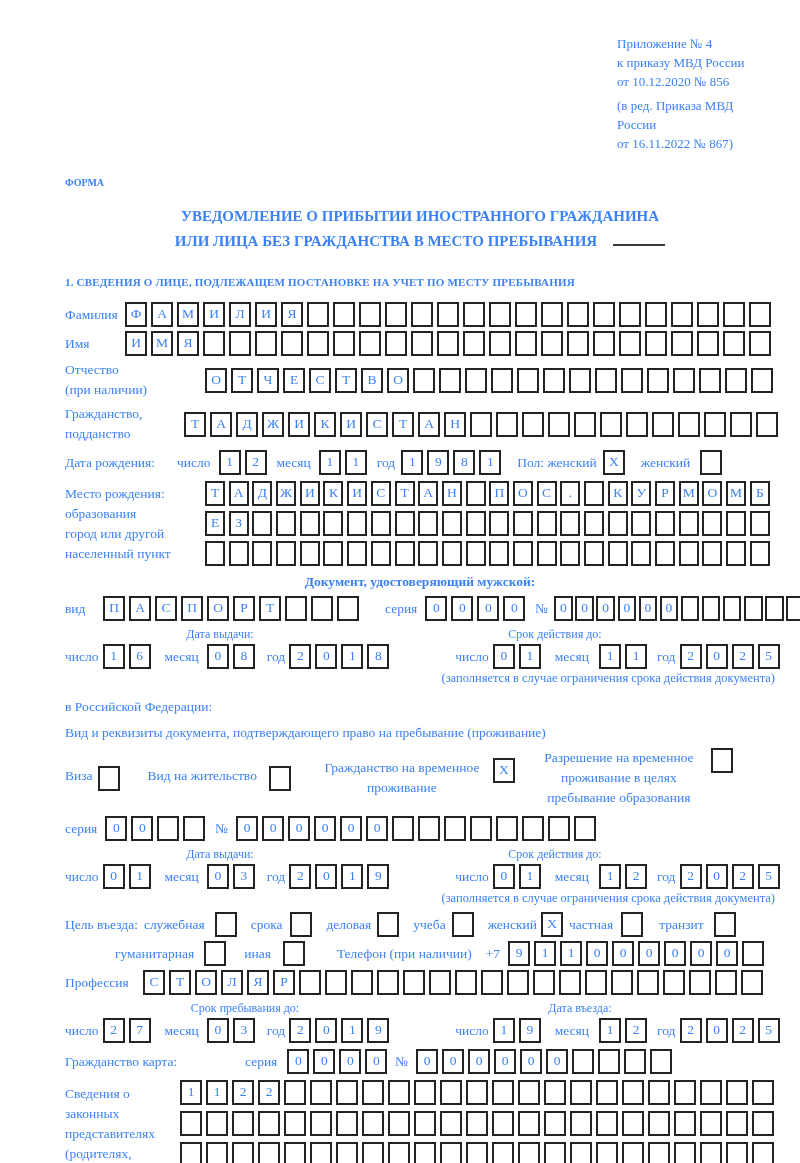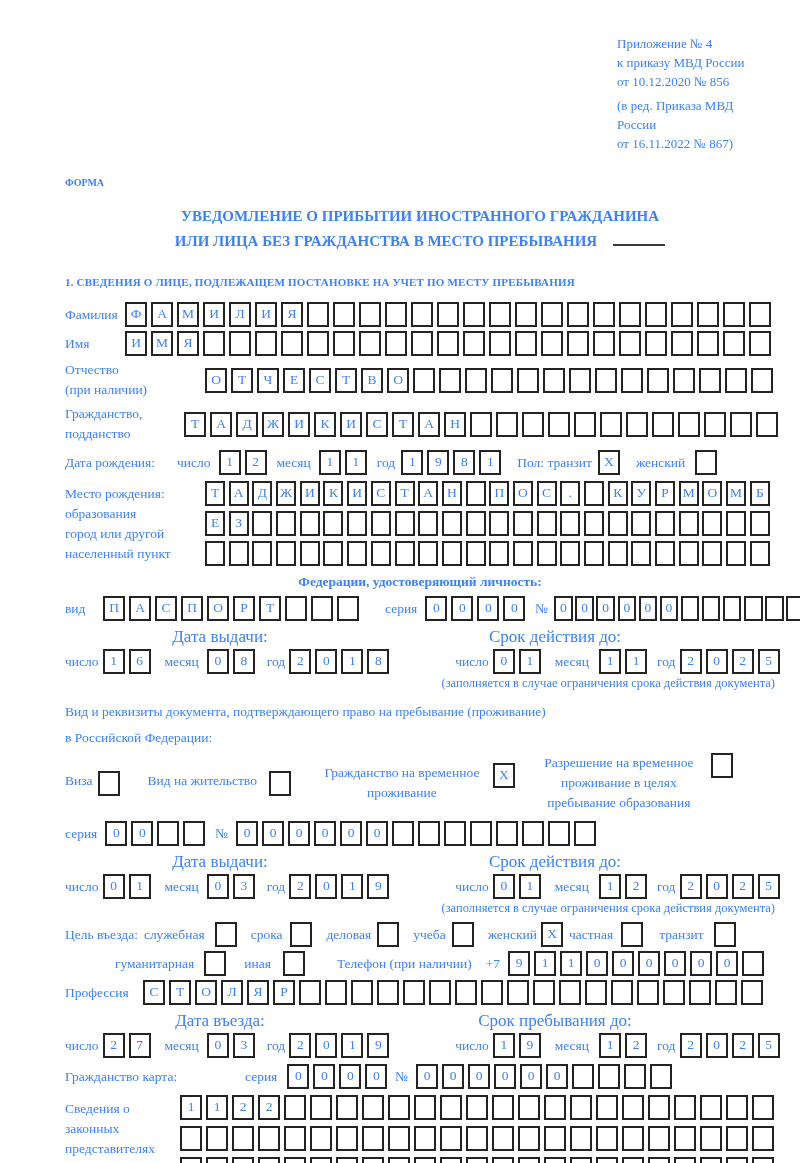--- a/index.html
+++ b/index.html
@@ -23,21 +23,21 @@
   .cell {
     display:inline-block; box-sizing:border-box; flex:0 0 auto;
     width:22px; height:25px; border:2px solid #232323; margin-right:4px;
     text-align:center; font-size:13.5px; line-height:20px; background:#fff;
   }
   .cells.sm .cell { width:20px; margin-right:3.7px; }
   .cells.xs .cell { width:18.5px; margin-right:2.6px; }
   .mt { margin-top:14px; }
   .center-bold { text-align:center; font-weight:bold; font-size:13.5px; margin:8px 0 6px 0; }
   .note-r { text-align:right; font-size:12.5px; margin:-2px 0 6px 0; }
-  .dhdr-row { display:flex; font-size:17px; margin-top:6px; }
+  .dhdr-row { display:flex; font-size:12px; margin-top:6px; }
   .dhdr { text-align:center; }
   .par { font-size:13.5px; line-height:26px; margin-top:8px; }
   .opt { display:flex; align-items:flex-start; flex:0 0 auto; }
   .opt .lblc { font-size:13.5px; line-height:20px; text-align:center; }
   .gap { flex:0 0 auto; }
 </style>
 </head>
 <body>
 
 <div class="page">
@@ -197,21 +197,21 @@
         <span class="cell">1</span>
         <span class="cell">1</span>
       </div>
     <span class="lbl" style="margin:0 6px 0 6px">год</span>
     <div class="cells">
         <span class="cell">1</span>
         <span class="cell">9</span>
         <span class="cell">8</span>
         <span class="cell">1</span>
       </div>
-    <span class="lbl" style="margin-left:12px; margin-right:6px">Пол: транзит</span>
+    <span class="lbl" style="margin-left:12px; margin-right:6px">Пол: женский</span>
     <div class="cells">
         <span class="cell">X</span>
       </div>
     <span class="lbl" style="margin-left:12px; margin-right:10px">женский</span>
     <div class="cells">
         <span class="cell"></span>
       </div>
   </div>
 
   <div class="row" style="margin-top:6px">
@@ -296,21 +296,21 @@
           <span class="cell"></span>
           <span class="cell"></span>
           <span class="cell"></span>
           <span class="cell"></span>
           <span class="cell"></span>
           <span class="cell"></span>
         </div>
     </div>
   </div>
 
-  <div class="center-bold">Федерации, удостоверяющий личность:</div>
+  <div class="center-bold">Документ, удостоверяющий мужской:</div>
 
   <div class="row c">
     <span class="lbl" style="width:38px">вид</span>
     <div class="cells">
         <span class="cell">П</span>
         <span class="cell">А</span>
         <span class="cell">С</span>
         <span class="cell">П</span>
         <span class="cell">О</span>
         <span class="cell">Р</span>
@@ -380,22 +380,22 @@
     <div class="cells">
         <span class="cell">2</span>
         <span class="cell">0</span>
         <span class="cell">2</span>
         <span class="cell">5</span>
       </div>
   </div>
   <div class="note-r">(заполняется в случае ограничения срока действия документа)</div>
 
   <div class="par">
+    <div>в Российской Федерации:</div>
     <div>Вид и реквизиты документа, подтверждающего право на пребывание (проживание)</div>
-    <div>в Российской Федерации:</div>
   </div>
 
   <div class="row" style="margin-top:2px">
     <div class="opt">
       <span class="lbl" style="margin-right:5px">Виза</span>
       <div class="cells">
           <span class="cell"></span>
         </div>
     </div>
     <div class="opt" style="margin-left:24px">
@@ -569,22 +569,22 @@
         <span class="cell"></span>
         <span class="cell"></span>
         <span class="cell"></span>
         <span class="cell"></span>
         <span class="cell"></span>
         <span class="cell"></span>
       </div>
   </div>
 
   <div class="dhdr-row">
+    <div class="dhdr" style="width:360px">Срок пребывания до:</div>
     <div class="dhdr" style="width:310px">Дата въезда:</div>
-    <div class="dhdr" style="width:360px">Срок пребывания до:</div>
   </div>
   <div class="row c" style="margin-top:2px">
     <span class="lbl" style="margin-right:4px">число</span>
     <div class="cells">
         <span class="cell">2</span>
         <span class="cell">7</span>
       </div>
     <span class="lbl" style="margin:0 8px 0 10px">месяц</span>
     <div class="cells">
         <span class="cell">0</span>

